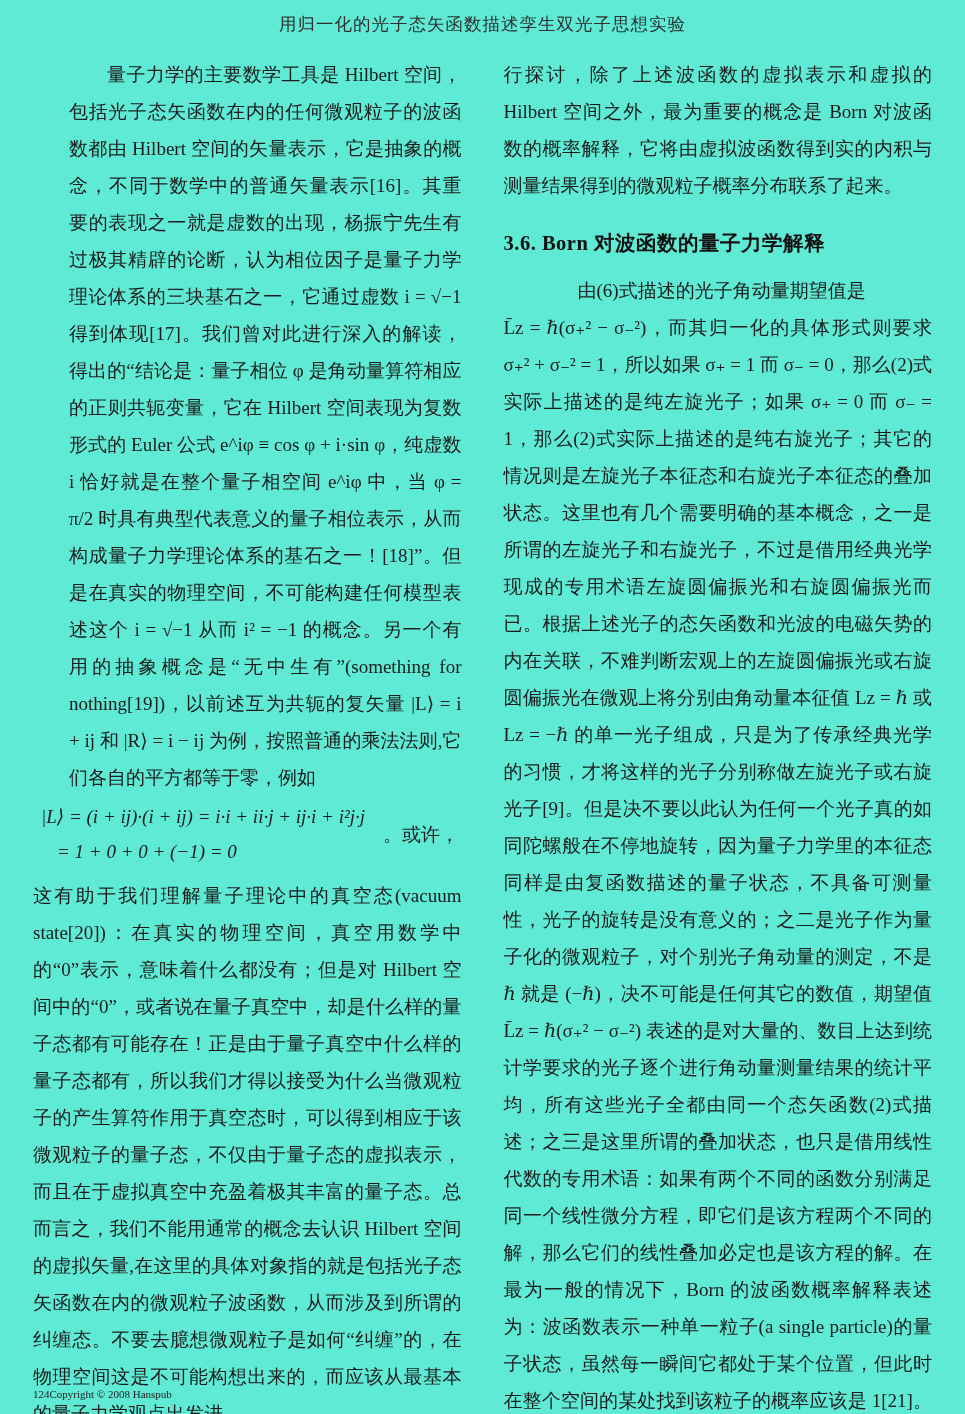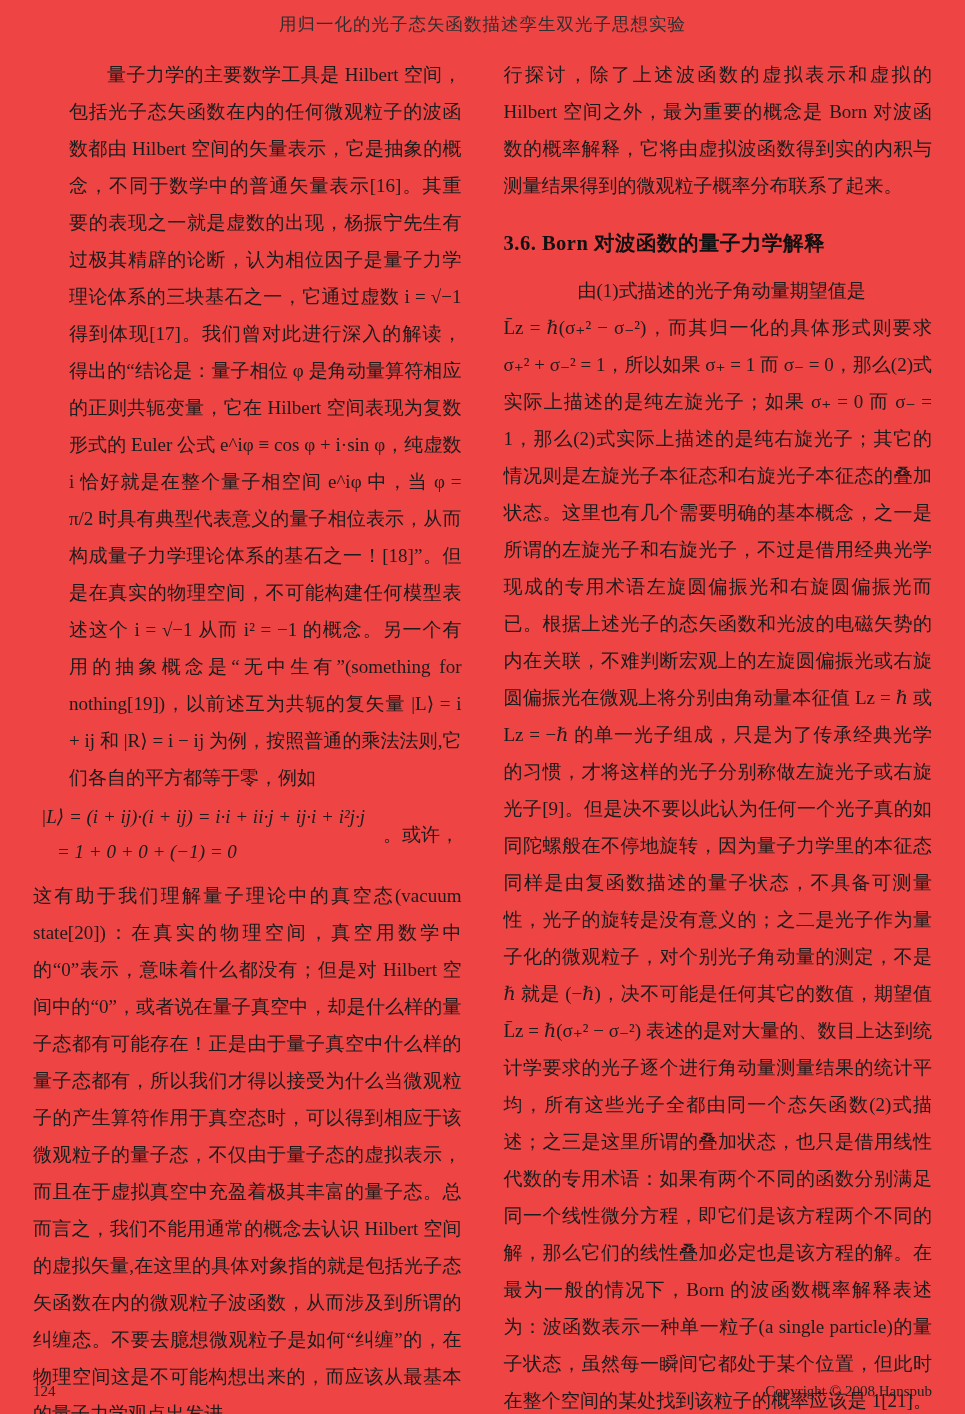--- a/index.html
+++ b/index.html
@@ -4,21 +4,21 @@
 <style>
   html, body {
     margin: 0;
     padding: 0;
     background: #ffffff;
   }
   .page {
     position: relative;
     width: 965px;
     height: 1414px;
-    background: #ef4444;
+    background: #5eead4;
     overflow: hidden;
     font-family: "Liberation Serif", "DejaVu Serif", serif;
     color: #1c1c1c;
   }
   .running-title {
     position: absolute;
     top: 12px;
     left: 0;
     width: 100%;
     text-align: center;
@@ -79,22 +79,22 @@
     margin-left: 18px;
     align-self: center;
     font-style: normal;
   }
   .footer {
     position: absolute;
     left: 33px;
     right: 33px;
     bottom: 14px;
     display: flex;
-    justify-content: space-between;
-    font-size: 15px;
+    justify-content: flex-start;
+    font-size: 11px;
     color: #222222;
   }
 </style>
 </head>
 <body>
 
 <div class="page">
 
   <div class="running-title">用归一化的光子态矢函数描述孪生双光子思想实验</div>
 
@@ -114,21 +114,21 @@
       </div>
 
       <p class="para">这有助于我们理解量子理论中的真空态(vacuum state[20])：在真实的物理空间，真空用数学中的“0”表示，意味着什么都没有；但是对 Hilbert 空间中的“0”，或者说在量子真空中，却是什么样的量子态都有可能存在！正是由于量子真空中什么样的量子态都有，所以我们才得以接受为什么当微观粒子的产生算符作用于真空态时，可以得到相应于该微观粒子的量子态，不仅由于量子态的虚拟表示，而且在于虚拟真空中充盈着极其丰富的量子态。总而言之，我们不能用通常的概念去认识 Hilbert 空间的虚拟矢量,在这里的具体对象指的就是包括光子态矢函数在内的微观粒子波函数，从而涉及到所谓的纠缠态。不要去臆想微观粒子是如何“纠缠”的，在物理空间这是不可能构想出来的，而应该从最基本的量子力学观点出发进</p>
     </div>
 
     <div class="col">
       <p class="para">行探讨，除了上述波函数的虚拟表示和虚拟的 Hilbert 空间之外，最为重要的概念是 Born 对波函数的概率解释，它将由虚拟波函数得到实的内积与测量结果得到的微观粒子概率分布联系了起来。</p>
 
       <h2 class="heading">3.6. Born 对波函数的量子力学解释</h2>
 
-      <p class="para indent">由(1)式描述的光子角动量期望值是</p>
+      <p class="para indent">由(6)式描述的光子角动量期望值是</p>
 
       <p class="para">L̄z = ℏ(σ₊² − σ₋²)，而其归一化的具体形式则要求 σ₊² + σ₋² = 1，所以如果 σ₊ = 1 而 σ₋ = 0，那么(2)式实际上描述的是纯左旋光子；如果 σ₊ = 0 而 σ₋ = 1，那么(2)式实际上描述的是纯右旋光子；其它的情况则是左旋光子本征态和右旋光子本征态的叠加状态。这里也有几个需要明确的基本概念，之一是所谓的左旋光子和右旋光子，不过是借用经典光学现成的专用术语左旋圆偏振光和右旋圆偏振光而已。根据上述光子的态矢函数和光波的电磁矢势的内在关联，不难判断宏观上的左旋圆偏振光或右旋圆偏振光在微观上将分别由角动量本征值 Lz = ℏ 或 Lz = −ℏ 的单一光子组成，只是为了传承经典光学的习惯，才将这样的光子分别称做左旋光子或右旋光子[9]。但是决不要以此认为任何一个光子真的如同陀螺般在不停地旋转，因为量子力学里的本征态同样是由复函数描述的量子状态，不具备可测量性，光子的旋转是没有意义的；之二是光子作为量子化的微观粒子，对个别光子角动量的测定，不是 ℏ 就是 (−ℏ)，决不可能是任何其它的数值，期望值 L̄z = ℏ(σ₊² − σ₋²) 表述的是对大量的、数目上达到统计学要求的光子逐个进行角动量测量结果的统计平均，所有这些光子全都由同一个态矢函数(2)式描述；之三是这里所谓的叠加状态，也只是借用线性代数的专用术语：如果有两个不同的函数分别满足同一个线性微分方程，即它们是该方程两个不同的解，那么它们的线性叠加必定也是该方程的解。在最为一般的情况下，Born 的波函数概率解释表述为：波函数表示一种单一粒子(a single particle)的量子状态，虽然每一瞬间它都处于某个位置，但此时在整个空间的某处找到该粒子的概率应该是 1[21]。以现今的观念来看，这样的论述是不够严谨的，容易引发误解。如上所述，因为从量子力学的观点，讨论微观粒子的具体时间和位置是没有物理意义的，有意义的只是在该位置出现的概率。每次通过测量记录微观粒子的具体位置时，</p>
     </div>
 
   </div>
 
   <div class="footer">
     <span>124</span>
     <span>Copyright © 2008 Hanspub</span>
   </div>

